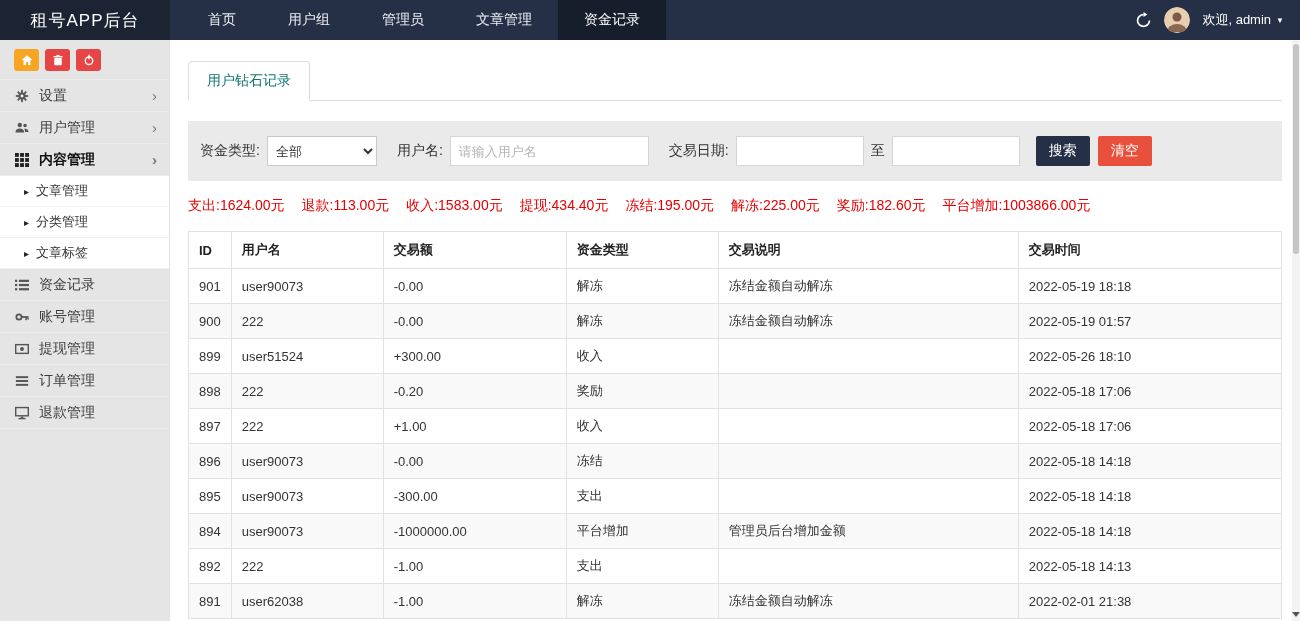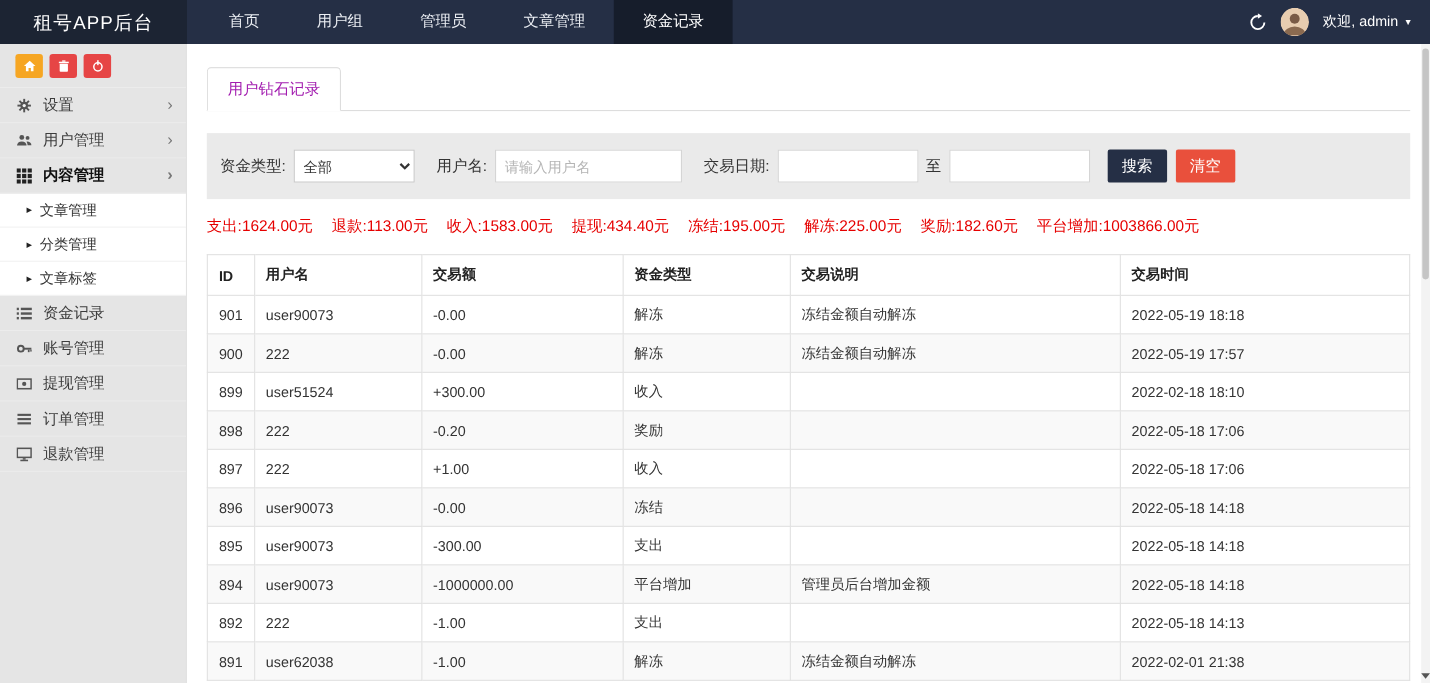--- a/index.html
+++ b/index.html
@@ -35,30 +35,30 @@
   .menu-item.expanded { font-weight:bold; color:#111; }
   .menu-item.expanded .mi-icon { color:#222; }
   .mi-chevron { margin-left:auto; color:#777; font-size:15px; line-height:1; }
   .submenu-item { height:31px; display:flex; align-items:center; padding-left:24px; font-size:13px; color:#333;
                   background:#fff; border-bottom:1px solid #f1f1f1; cursor:pointer; }
   .submenu-item .tri { font-size:10px; color:#222; margin-right:7px; }
 
   
   .main { flex:1; background:#fff; overflow:hidden; padding:0 18px; }
   .tabbar { margin-top:20px; border-bottom:1px solid #ddd; height:41px; }
-  .tab { display:inline-block; padding:10px 18px; font-size:14px; color:#a21caf; background:#fff;
+  .tab { display:inline-block; padding:10px 18px; font-size:14px; color:#0f766e; background:#fff;
          border:1px solid #ddd; border-bottom:1px solid #fff; border-radius:4px 4px 0 0; position:relative; top:1px; cursor:pointer; }
 
   .filterbar { margin-top:20px; background:#eaeaea; padding:15px 12px; display:flex; align-items:center; font-size:14px; color:#333; }
   .f-label { margin-right:7px; white-space:nowrap; }
   .f-select { height:30px; width:110px; border:1px solid #c9c9c9; background:#fff; font-size:13px; color:#333;
               padding:0 4px; margin-right:20px; font-family:inherit; }
   .f-input { height:30px; border:1px solid #d5d5d5; background:#fff; font-size:13px; padding:0 8px; color:#333; font-family:inherit; }
   .f-input::placeholder { color:#b5b5b5; }
-  .w-user { width:170px; margin-right:20px; }
+  .w-user { width:199px; margin-right:20px; }
   .w-date { width:128px; }
   .to-label { margin:0 7px; }
   .btn { height:30px; border:none; color:#fff; font-size:14px; cursor:pointer; border-radius:2px; padding:0 13px; font-family:inherit; }
   .btn-search { background:var(--header_bg,#252f45); margin-left:16px; }
   .btn-clear { background:var(--clear_red,#e9503c); margin-left:8px; }
 
   .statsbar { margin:16px 0; display:flex; gap:17px; font-size:14px; color:var(--stats_red,#e60000); white-space:nowrap; }
 
   table.records { width:100%; border-collapse:collapse; font-size:13px; color:#333; }
   .records th, .records td { border:1px solid #e2e2e2; padding:8px 10px; text-align:left; font-weight:normal; height:31px; }
@@ -316,29 +316,29 @@
               <td>解冻</td>
               <td>冻结金额自动解冻</td>
               <td>2022-05-19 18:18</td>
             </tr>
           <tr>
               <td>900</td>
               <td>222</td>
               <td>-0.00</td>
               <td>解冻</td>
               <td>冻结金额自动解冻</td>
-              <td>2022-05-19 17:57</td>
+              <td>2022-05-19 01:57</td>
             </tr>
           <tr>
               <td>899</td>
               <td>user51524</td>
               <td>+300.00</td>
               <td>收入</td>
               <td></td>
-              <td>2022-02-18 18:10</td>
+              <td>2022-05-26 18:10</td>
             </tr>
           <tr>
               <td>898</td>
               <td>222</td>
               <td>-0.20</td>
               <td>奖励</td>
               <td></td>
               <td>2022-05-18 17:06</td>
             </tr>
           <tr>

